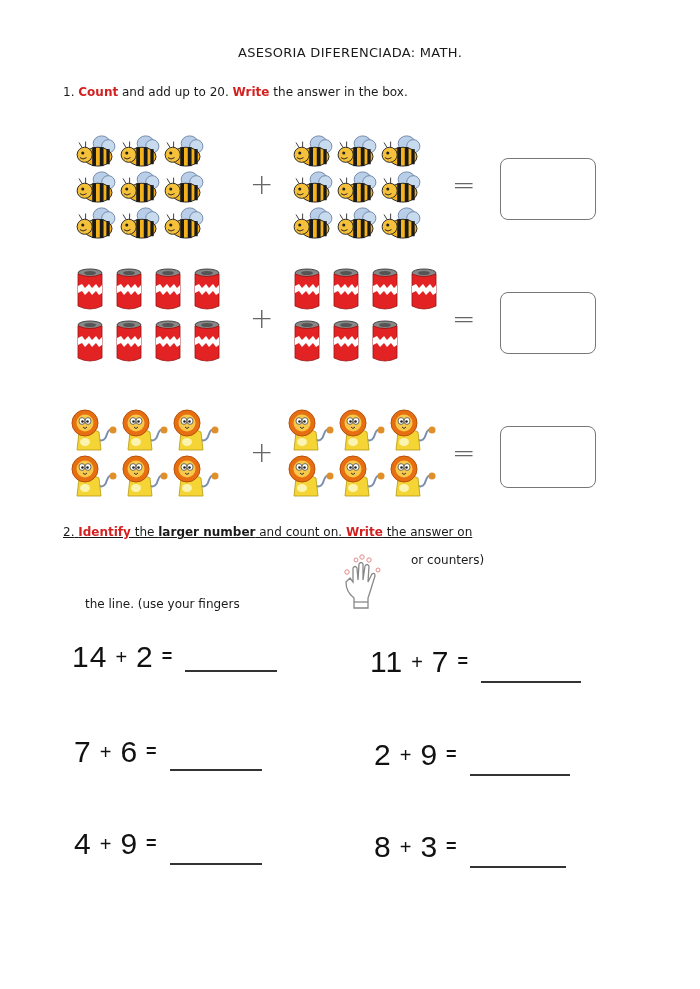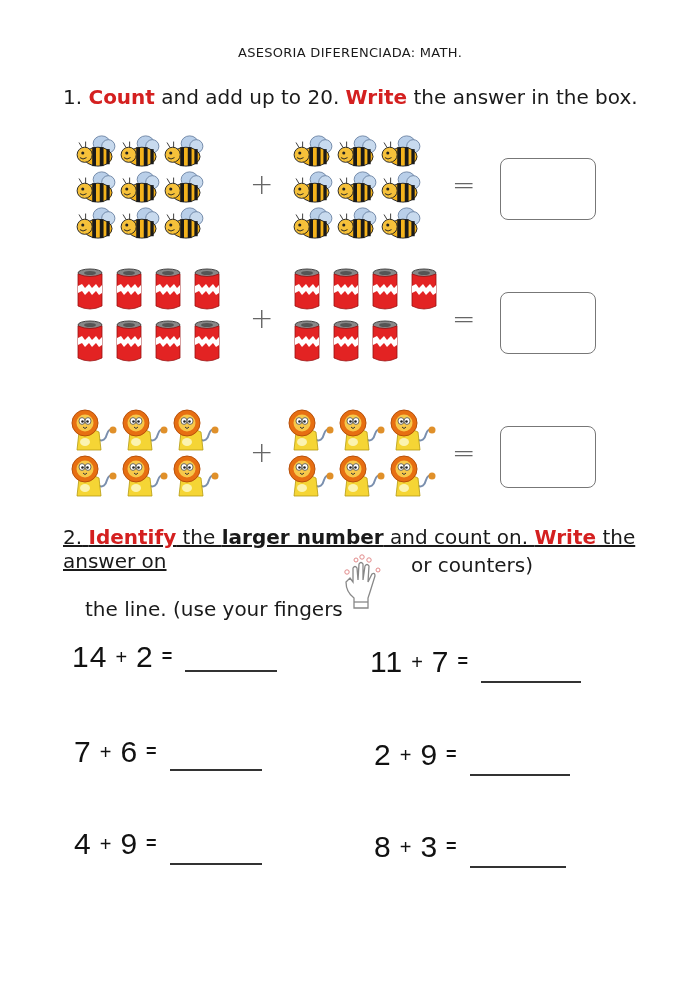--- a/index.html
+++ b/index.html
@@ -1,19 +1,19 @@
 <!DOCTYPE html>
 <html><head>
 <meta charset="utf-8">
 <style>
   html, body { margin:0; padding:0; background:#ffffff; }
   body { width:700px; height:989px; position:relative; overflow:hidden; font-family:"DejaVu Sans", sans-serif; color:#1a1a1a; }
   .abs { position:absolute; }
   .title { left:0; width:700px; top:45px; text-align:center; font-size:13px; letter-spacing:0.3px; }
-  .instr { font-size:20px; }
+  .instr { font-size:12px; }
   .red { color:#d42020; font-weight:bold; }
   .bold { font-weight:bold; }
   .plus, .eq { font-size:28px; color:#666; font-weight:300; font-family:"DejaVu Sans", sans-serif; }
   .box { border:1.5px solid #777; border-radius:8px; background:#fff; }
   .grid { display:grid; }
   .bee, .can, .lion { display:block; }
   .mathq { font-family:Liberation Sans, sans-serif; font-size:30px; color:#111; letter-spacing:1px; display:flex; align-items:flex-end; }
   .mathq .op { font-size:20px; margin:0 8px; position:relative; top:-5px; }
   .mathq .eqs { font-size:18px; margin-left:8px; font-weight:bold; position:relative; top:-7px; }
   .line { display:inline-block; height:2.5px; background:#333; margin-left:12px; position:relative; top:-2px; }

